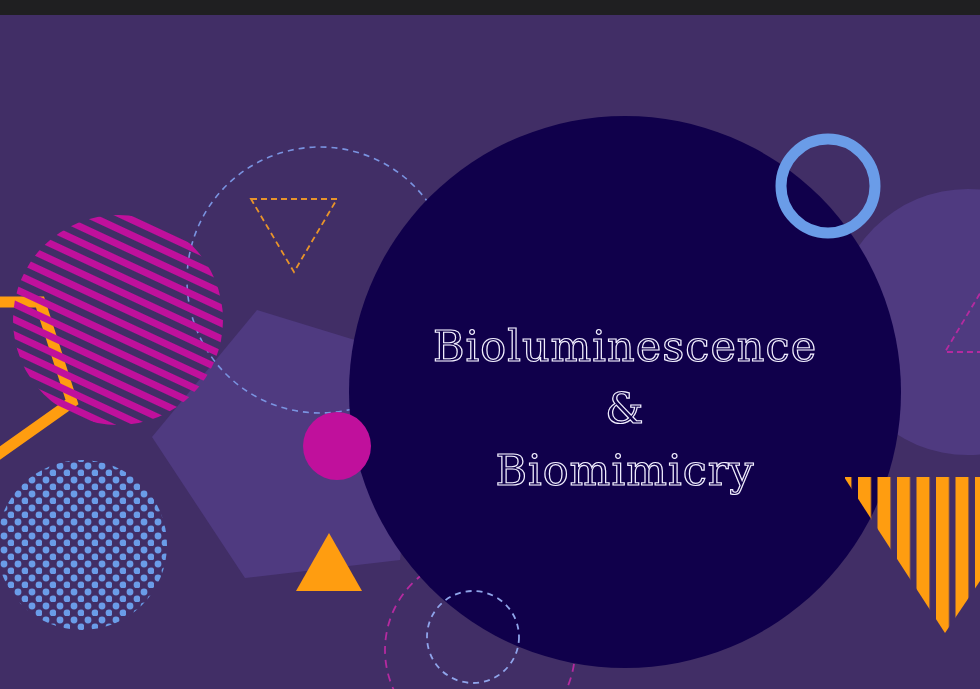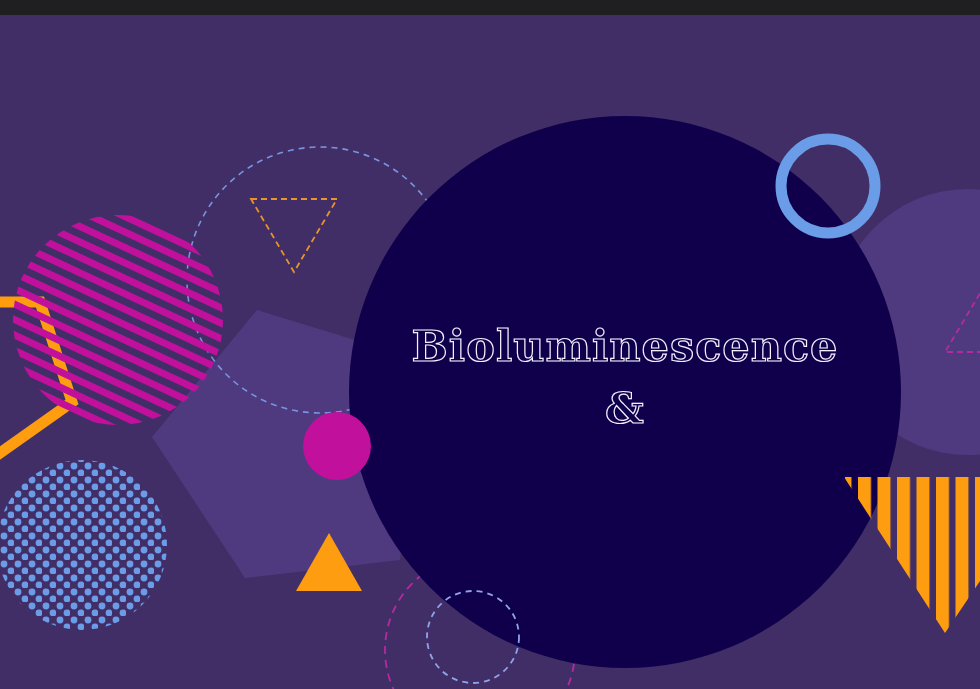--- a/index.html
+++ b/index.html
@@ -2,21 +2,21 @@
 <html><head>
 <meta charset="utf-8">
 <style>
   html, body { margin: 0; padding: 0; }
   body { width: 980px; height: 689px; overflow: hidden; background: #412e66; position: relative; }
   .topbar { position: absolute; left: 0; top: 0; width: 980px; height: 15px; background: #1f1f21; }
   .slide { position: absolute; left: 0; top: 15px; width: 980px; height: 674px; overflow: hidden; }
   svg.bg { position: absolute; left: 0; top: 0; }
   .title-block { position: absolute; left: 350px; top: 300px; width: 550px; text-align: center;
     font-family: "DejaVu Serif", serif; color: #ffffff; font-weight: 200; }
-  .title-line { font-size: 43px; line-height: 62px; letter-spacing: 1px; -webkit-text-stroke: 0; font-weight: bold;
+  .title-line { font-size: 43px; line-height: 62px; letter-spacing: 1px; -webkit-text-stroke: 0; font-weight: normal;
     color: transparent; -webkit-text-stroke: 1.2px #f2efff; }
 </style>
 </head>
 <body>
 
 <div class="topbar"></div>
 
 <div class="slide">
   <svg class="bg" width="980" height="674" viewBox="0 15 980 674">
     <defs>
@@ -74,14 +74,15 @@
       <clipPath id="clipTri">
           <polygon points="844,477 1050,477 945,633"></polygon>
         </clipPath>
       <rect x="845" y="477" width="140" height="160" fill="url(#stripesOr)" clip-path="url(#clipTri)"></rect>
     </g>
   </svg>
 
   <div class="title-block">
     <div class="title-line">Bioluminescence</div>
     <div class="title-line">&amp;</div>
+    <div class="title-line">Biomimicry</div>
   </div>
 </div>
 
 </body></html>

